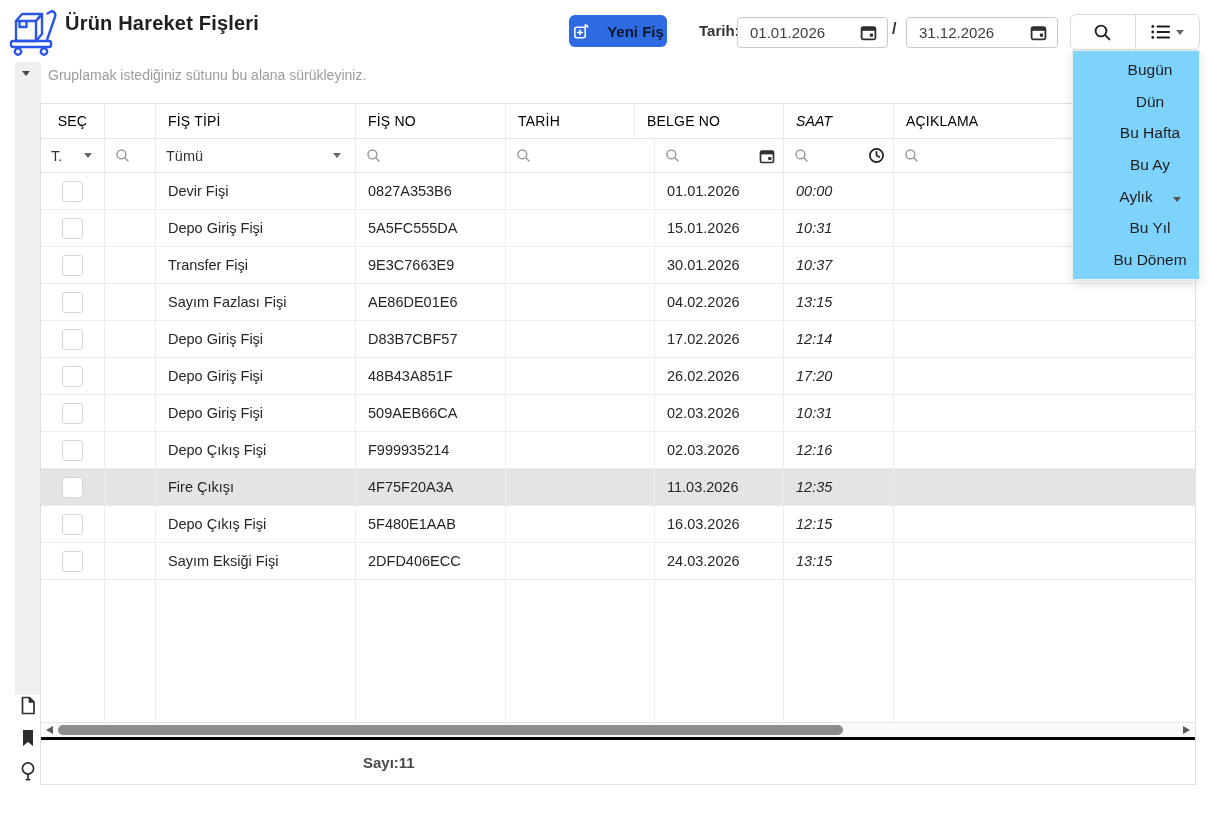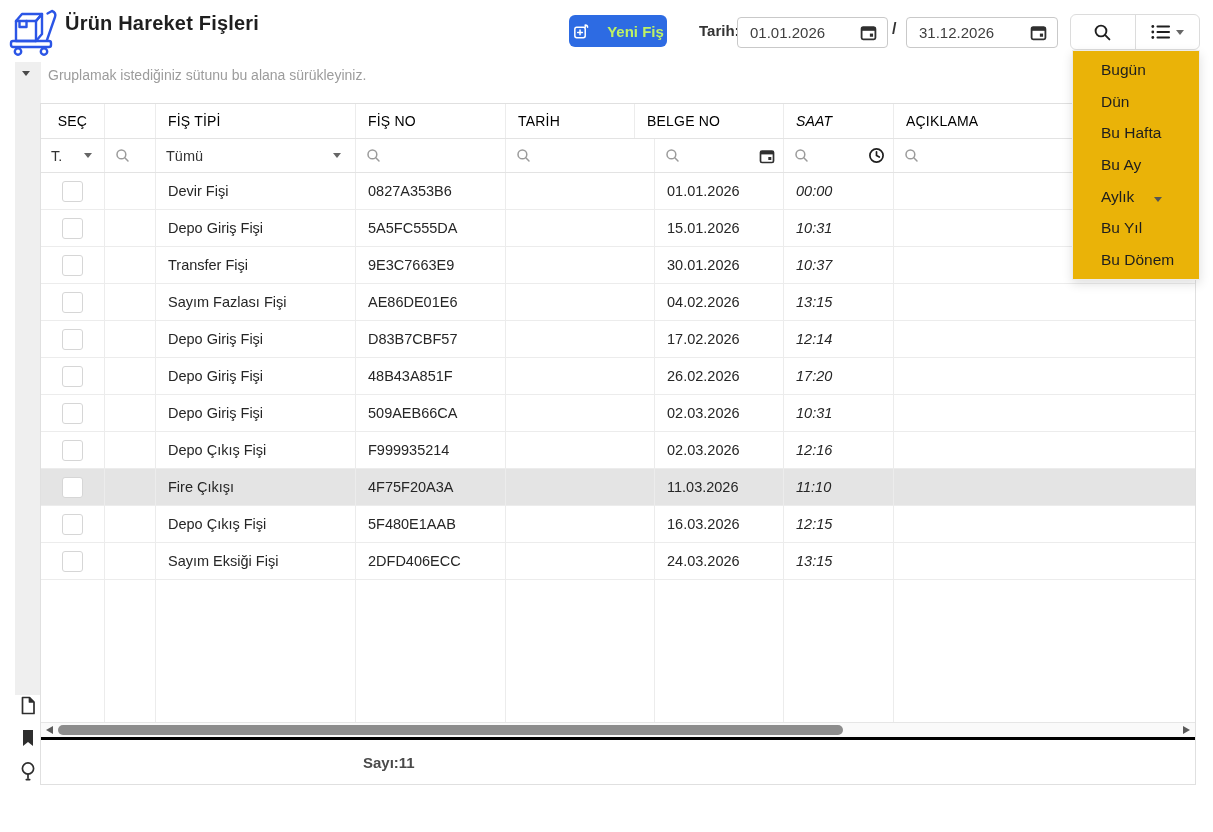--- a/index.html
+++ b/index.html
@@ -4,38 +4,38 @@
 <style>
   * { margin:0; padding:0; box-sizing:border-box; }
   html,body { background:#fff; }
   body { width:1213px; height:832px; font-family:"Liberation Sans", sans-serif; position:relative; overflow:hidden; color:#262626; }
   .abs { position:absolute; }
 
   
   .app-icon { left:6px; top:5px; width:56px; height:52px; }
   .page-title { left:65px; top:12px; font-size:20px; font-weight:700; color:#1f1f1f; letter-spacing:.2px; }
   .btn-new { left:569px; top:15px; width:98px; height:32px; background:var(--accent,#2d6be3); border:none; border-radius:6px;
-             color:#bef264; font-size:15px; font-weight:600; display:flex; align-items:center; justify-content:center; gap:18px;
+             color:#0f172a; font-size:15px; font-weight:600; display:flex; align-items:center; justify-content:center; gap:18px;
              font-family:"Liberation Sans",sans-serif; cursor:pointer; }
   .date-label { left:699px; top:22px; font-size:15px; font-weight:700; color:#333; }
   .date-input { top:17px; height:31px; border:1px solid #c9c9c9; border-radius:4px; background:#fff; display:flex;
                 align-items:center; padding:0 10px 0 12px; font-size:15px; color:#3f3f3f; }
   .date-input .val { flex:1; }
   .date-from { left:737px; width:151px; }
   .date-sep { left:892px; top:20px; font-size:16px; font-weight:700; color:#333; }
   .date-to { left:906px; width:152px; }
 
   .toolbar { left:1070px; top:14px; width:130px; height:36px; border:1px solid #dcdcdc; border-radius:6px; display:flex; background:#fff; z-index:20; }
   .toolbar .tcell { flex:1; display:flex; align-items:center; justify-content:center; gap:5px; cursor:pointer; }
   .toolbar .tcell:first-child { border-right:1px solid #dcdcdc; }
   .caret { width:0; height:0; border-left:4px solid transparent; border-right:4px solid transparent; border-top:5px solid #666; display:inline-block; }
 
   
-  .menu { left:1072px; top:50px; width:128px; background:#eab308; border:1px solid #ececec; box-shadow:0 4px 10px rgba(0,0,0,.12);
-          padding:3px 0; z-index:30; }
+  .menu { left:1072px; top:50px; width:128px; background:#7dd3fc; border:1px solid #ececec; box-shadow:0 4px 10px rgba(0,0,0,.12);
+          padding:3px 0; z-index:30;text-align:center; }
   .menu-item { height:31.7px; line-height:31.7px; padding-left:28px; font-size:15.5px; color:#1e1e1e; cursor:pointer; white-space:nowrap; }
   .menu-item .caret { margin-left:20px; border-top-color:#555; }
 
   
   .group-strip { left:15px; top:62px; width:26px; height:633px; background:#efefef; }
   .group-strip .caret { position:absolute; left:7px; top:9px; border-top-color:#4a4a4a; }
   .group-hint { left:48px; top:67px; font-size:14px; color:#9c9c9c; }
 
   
   .grid { left:40px; top:103px; width:1156px; height:682px; border:1px solid #e0e0e0; background:#fff; display:flex; flex-direction:column; }
@@ -317,21 +317,21 @@
       </div>
       <div class="trow hl">
         <div class="cell c0">
           <div class="checkbox"></div>
         </div>
         <div class="cell c1"></div>
         <div class="cell c2">Fire Çıkışı</div>
         <div class="cell c3">4F75F20A3A</div>
         <div class="cell c4"></div>
         <div class="cell c5">11.03.2026</div>
-        <div class="cell c6">11:10</div>
+        <div class="cell c6">12:35</div>
         <div class="cell c7"></div>
       </div>
       <div class="trow">
         <div class="cell c0">
           <div class="checkbox"></div>
         </div>
         <div class="cell c1"></div>
         <div class="cell c2">Depo Çıkış Fişi</div>
         <div class="cell c3">5F480E1AAB</div>
         <div class="cell c4"></div>

